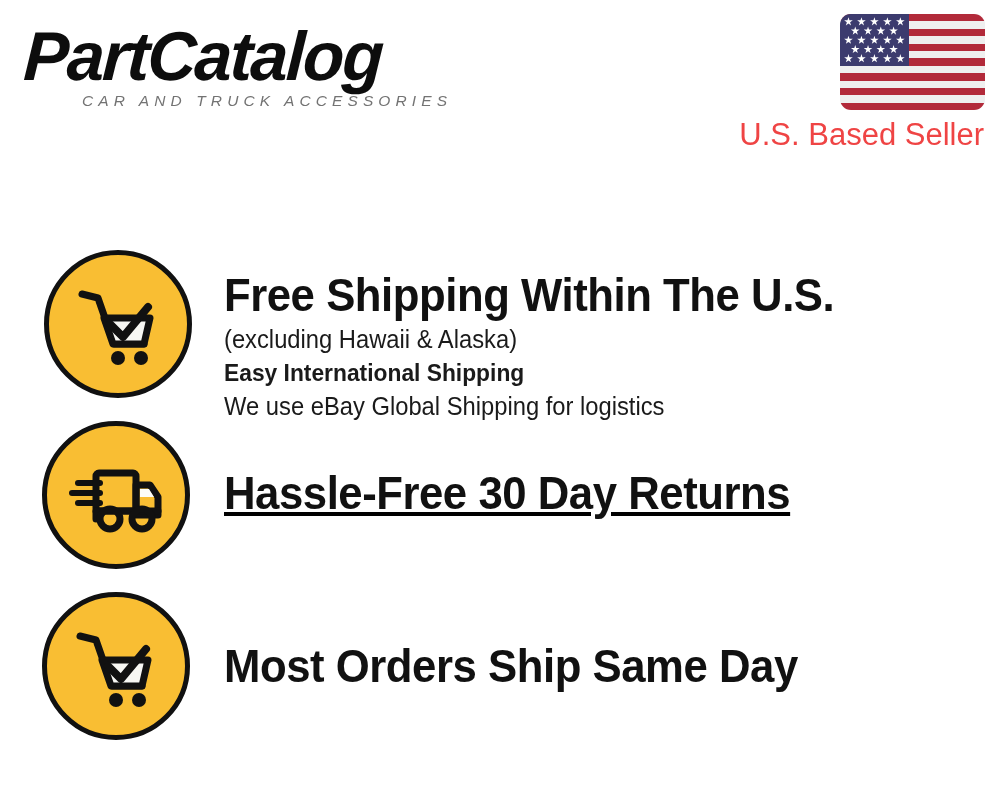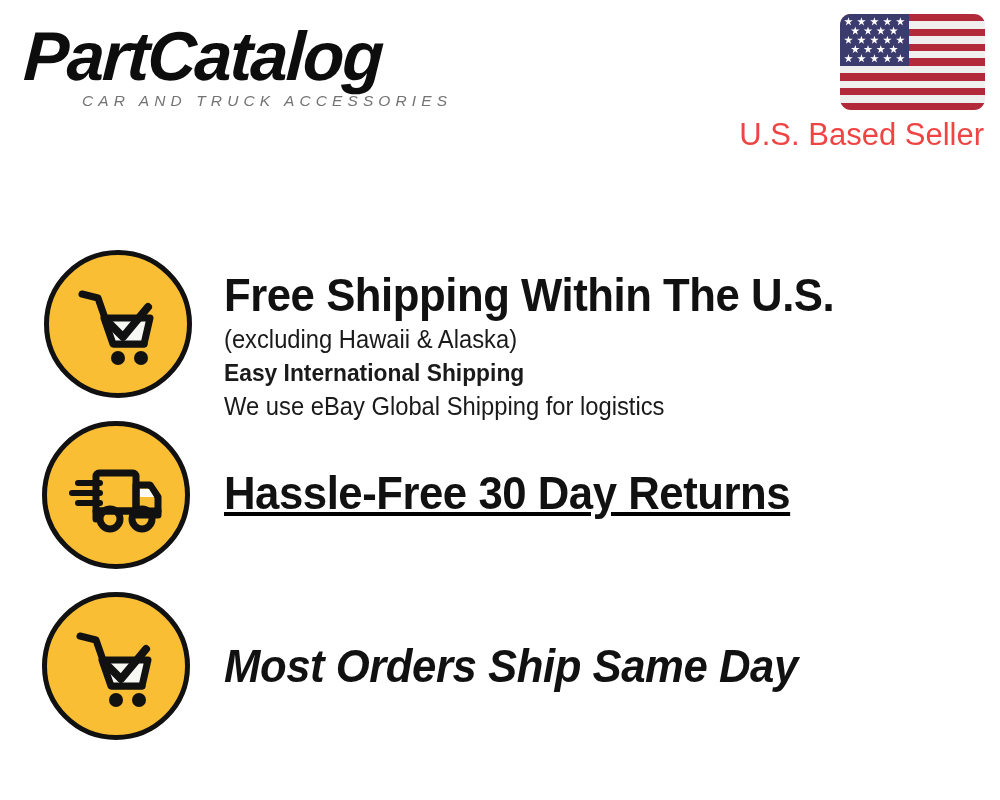--- a/index.html
+++ b/index.html
@@ -199,21 +199,21 @@
     line-height: 33px;
   }
 
   
   #badge-1 { left: 44px;  top: 250px; }
   #badge-2 { left: 42px;  top: 421px; }
   #badge-3 { left: 42px;  top: 592px; }
 
   #text-1 { top: 240px; margin-top: 28px; }
   #text-2 { top: 466px; text-decoration: underline; }
-  #text-3 { top: 639px; font-style: italic; }
+  #text-3 { top: 639px; }
 </style>
 </head>
 <body>
 
 <div class="page">
 
   <div class="header">
 
     <div class="brand-logo">
       <span class="brand-wordmark">PartCatalog</span>

